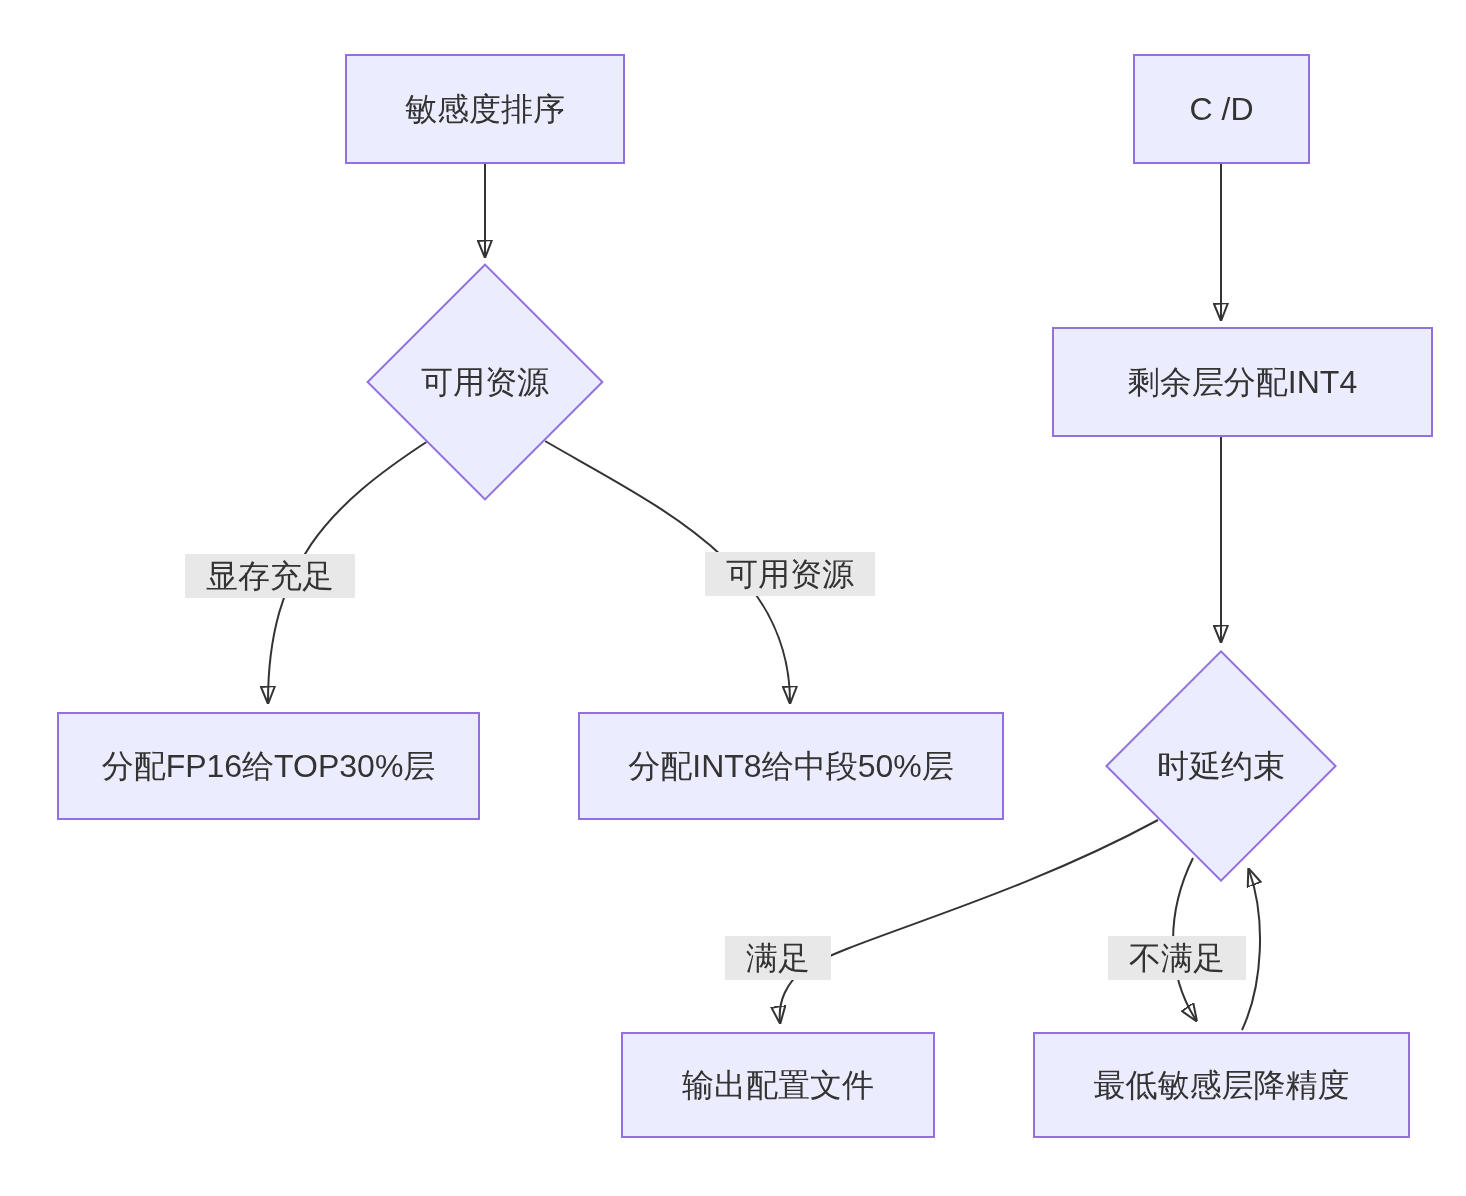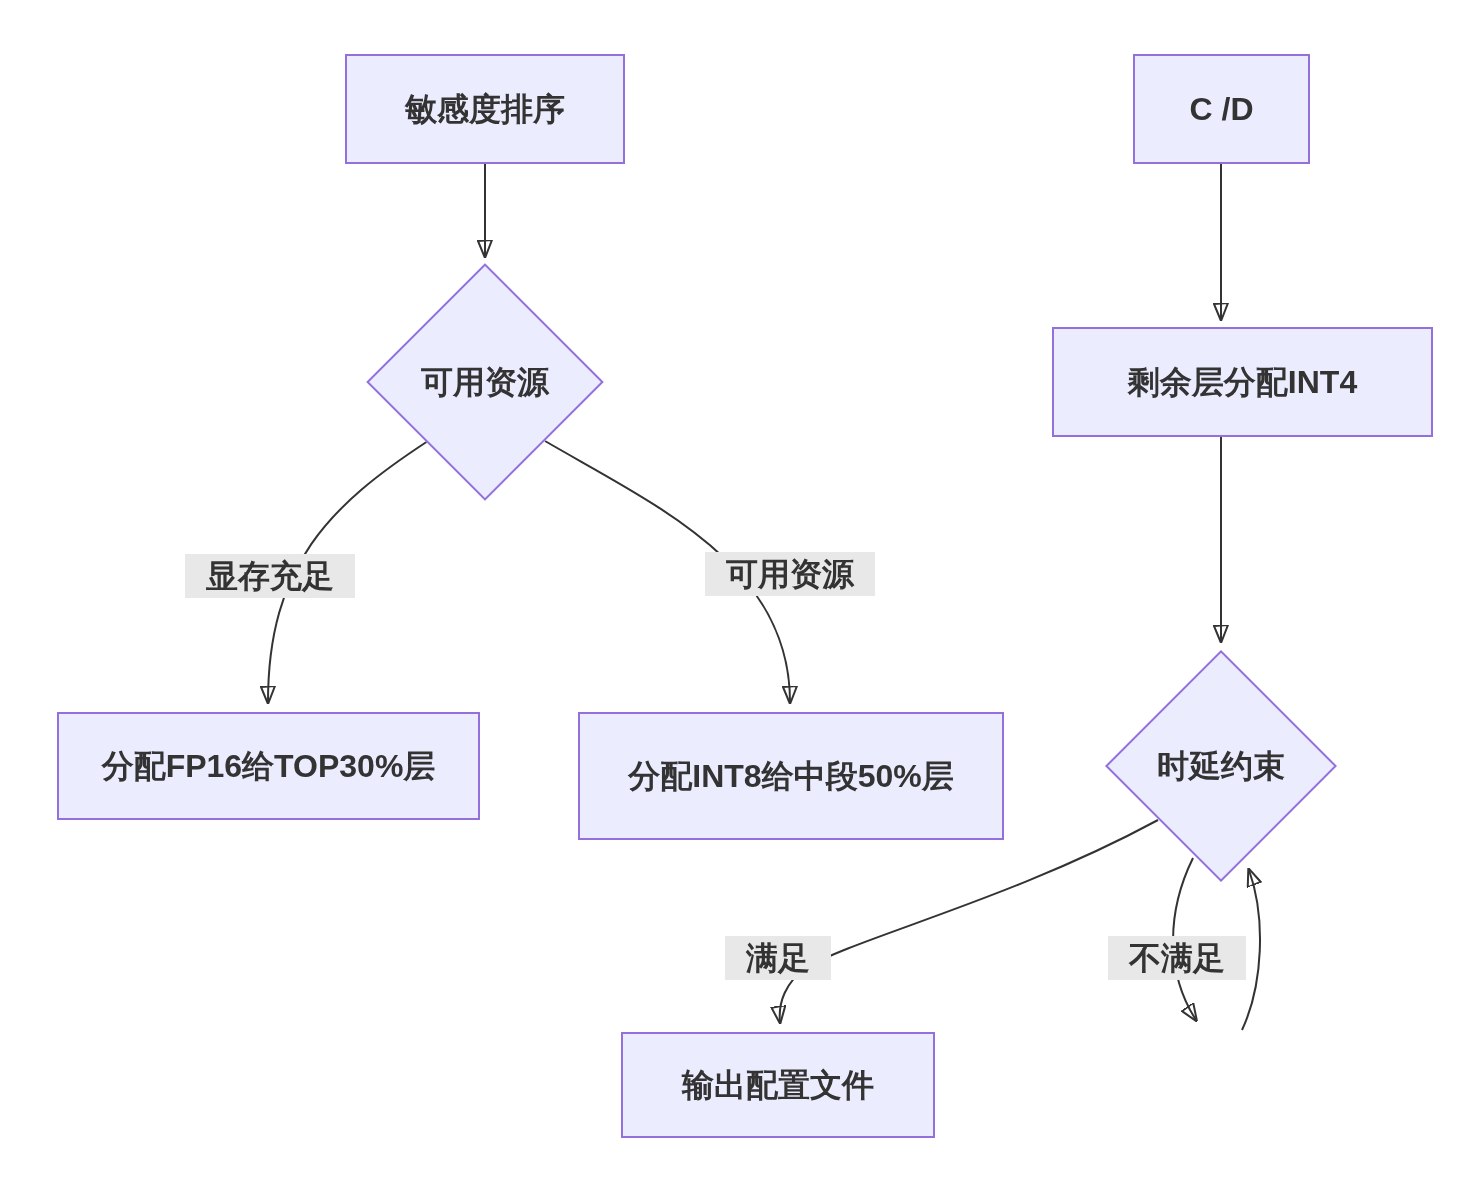--- a/index.html
+++ b/index.html
@@ -8,21 +8,20 @@
     background: #ffffff;
   }
   .canvas {
     position: relative;
     width: 1466px;
     height: 1196px;
     background: #ffffff;
     overflow: hidden;
     font-family: "Liberation Sans", "DejaVu Sans", sans-serif;
     color: #333333;
-    font-weight: bold;
   }
   .edges {
     position: absolute;
     left: 0;
     top: 0;
     width: 1466px;
     height: 1196px;
   }
   .edges path {
     fill: none;
@@ -91,36 +90,39 @@
   </svg>
 
   <div class="node" style="left:345px; top:54px; width:280px; height:110px;">
     <span>敏感度排序</span>
   </div>
 
   <div class="node" style="left:57px; top:712px; width:423px; height:108px;">
     <span>分配FP16给TOP30%层</span>
   </div>
 
-  <div class="node" style="left:578px; top:712px; width:426px; height:128px;">
+  <div class="node" style="left:578px; top:712px; width:426px; height:108px;">
     <span>分配INT8给中段50%层</span>
   </div>
 
   <div class="node" style="left:1133px; top:54px; width:177px; height:110px;">
     <span>C /D</span>
   </div>
 
   <div class="node" style="left:1052px; top:327px; width:381px; height:110px;">
     <span>剩余层分配INT4</span>
   </div>
 
   <div class="node" style="left:621px; top:1032px; width:314px; height:106px;">
     <span>输出配置文件</span>
   </div>
 
+  <div class="node" style="left:1033px; top:1032px; width:377px; height:106px;">
+    <span>最低敏感层降精度</span>
+  </div>
 
   <div class="diamond" style="left:401px; top:298px; width:168px; height:168px;"></div>
   <span class="diamond-label" style="left:485px; top:382px;">可用资源</span>
 
   <div class="diamond" style="left:1139px; top:684px; width:164px; height:164px;"></div>
   <span class="diamond-label" style="left:1221px; top:766px;">时延约束</span>
 
   <span class="edge-label" style="left:270px; top:576px;">显存充足</span>
   <span class="edge-label" style="left:790px; top:574px;">可用资源</span>
   <span class="edge-label" style="left:778px; top:958px;">满足</span>

